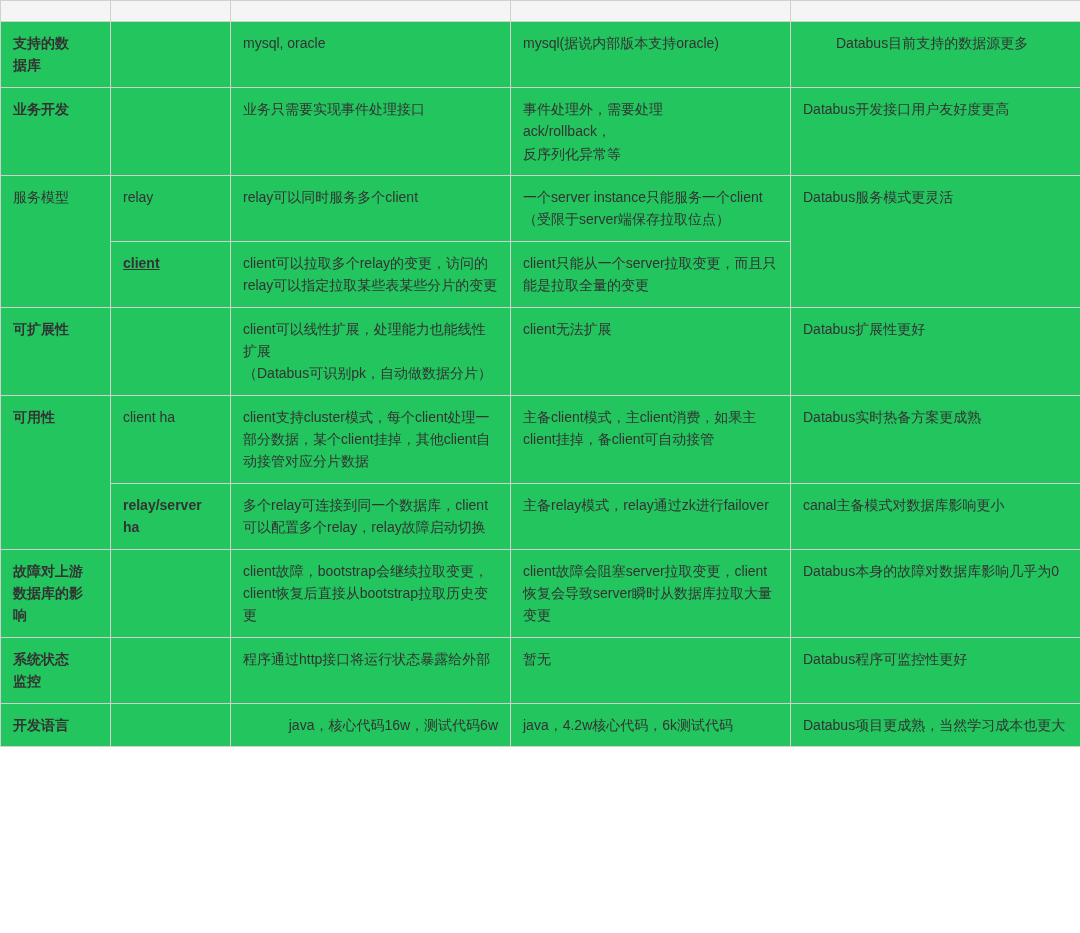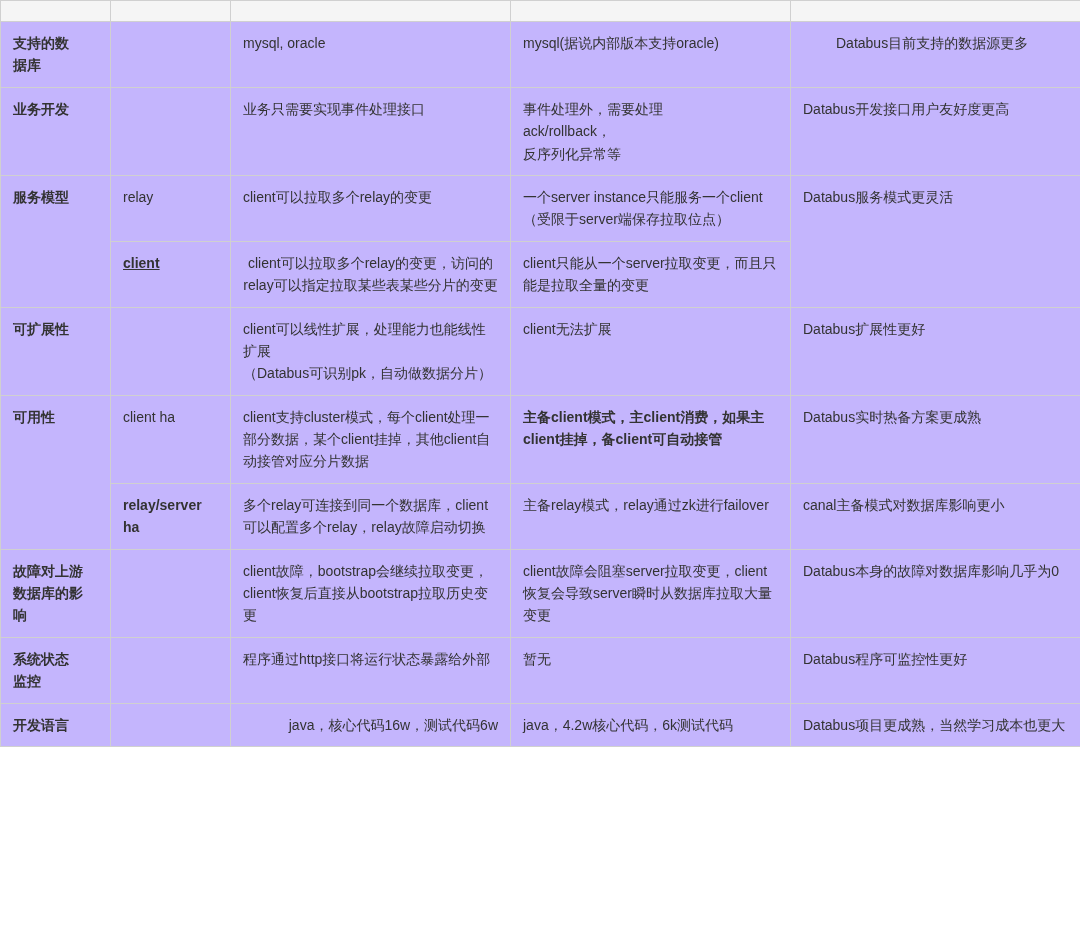--- a/index.html
+++ b/index.html
@@ -19,21 +19,21 @@
       padding: 10px 12px;
       vertical-align: top;
       line-height: 1.6;
     }
     thead th {
       background: #f5f5f5;
       font-weight: bold;
       font-size: 14px;
     }
     tbody td {
-      background: #c4b5fd;
+      background: #22c55e;
     }
     tbody tr td:first-child {
       font-weight: bold;
     }
     col.col1 { width: 110px; }
     col.col2 { width: 120px; }
     col.col3 { width: 280px; }
     col.col4 { width: 280px; }
     col.col5 { width: 290px; }
   </style>
@@ -69,45 +69,45 @@
       <tr>
         <td style="white-space: pre-line; font-weight: bold;">业务开发</td>
         <td style="white-space: pre-line;"></td>
         <td style="white-space: pre-line;">业务只需要实现事件处理接口</td>
         <td style="white-space: pre-line;">事件处理外，需要处理
 ack/rollback，
 反序列化异常等</td>
         <td style="white-space: pre-line;">Databus开发接口用户友好度更高</td>
       </tr>
       <tr>
-        <td rowspan="2" style="white-space: pre-line; font-weight: bold;">服务模型</td>
+        <td rowspan="2" style="white-space: pre-line; font-weight: normal;">服务模型</td>
         <td style="white-space: pre-line; margin-left: 40px;">relay</td>
-        <td style="white-space: pre-line;">client可以拉取多个relay的变更</td>
+        <td style="white-space: pre-line;">relay可以同时服务多个client</td>
         <td style="white-space: pre-line;">一个server instance只能服务一个client
 （受限于server端保存拉取位点）</td>
         <td rowspan="2" style="white-space: pre-line;">Databus服务模式更灵活</td>
       </tr>
       <tr>
         <td style="white-space: pre-line; text-decoration: underline;">client</td>
-        <td style="white-space: pre-line; text-align: center;">client可以拉取多个relay的变更，访问的relay可以指定拉取某些表某些分片的变更</td>
+        <td style="white-space: pre-line;">client可以拉取多个relay的变更，访问的relay可以指定拉取某些表某些分片的变更</td>
         <td style="white-space: pre-line;">client只能从一个server拉取变更，而且只能是拉取全量的变更</td>
       </tr>
       <tr>
         <td style="white-space: pre-line; font-weight: bold; margin-left: 36px;">可扩展性</td>
         <td style="white-space: pre-line;"></td>
         <td style="white-space: pre-line;">client可以线性扩展，处理能力也能线性扩展
 （Databus可识别pk，自动做数据分片）</td>
         <td style="white-space: pre-line;">client无法扩展</td>
         <td style="white-space: pre-line; margin-left: 48px;">Databus扩展性更好</td>
       </tr>
       <tr>
         <td rowspan="2" style="white-space: pre-line; font-weight: bold;">可用性</td>
         <td style="white-space: pre-line;">client ha</td>
         <td style="white-space: pre-line; margin-top: 40px;">client支持cluster模式，每个client处理一部分数据，某个client挂掉，其他client自动接管对应分片数据</td>
-        <td style="white-space: pre-line; font-weight: bold;">主备client模式，主client消费，如果主client挂掉，备client可自动接管</td>
+        <td style="white-space: pre-line;">主备client模式，主client消费，如果主client挂掉，备client可自动接管</td>
         <td style="white-space: pre-line; margin-left: 32px;">Databus实时热备方案更成熟</td>
       </tr>
       <tr>
         <td style="white-space: pre-line;">relay/server
 ha</td>
         <td style="white-space: pre-line;">多个relay可连接到同一个数据库，client可以配置多个relay，relay故障启动切换</td>
         <td style="white-space: pre-line;">主备relay模式，relay通过zk进行failover</td>
         <td style="white-space: pre-line;">canal主备模式对数据库影响更小</td>
       </tr>
       <tr>

